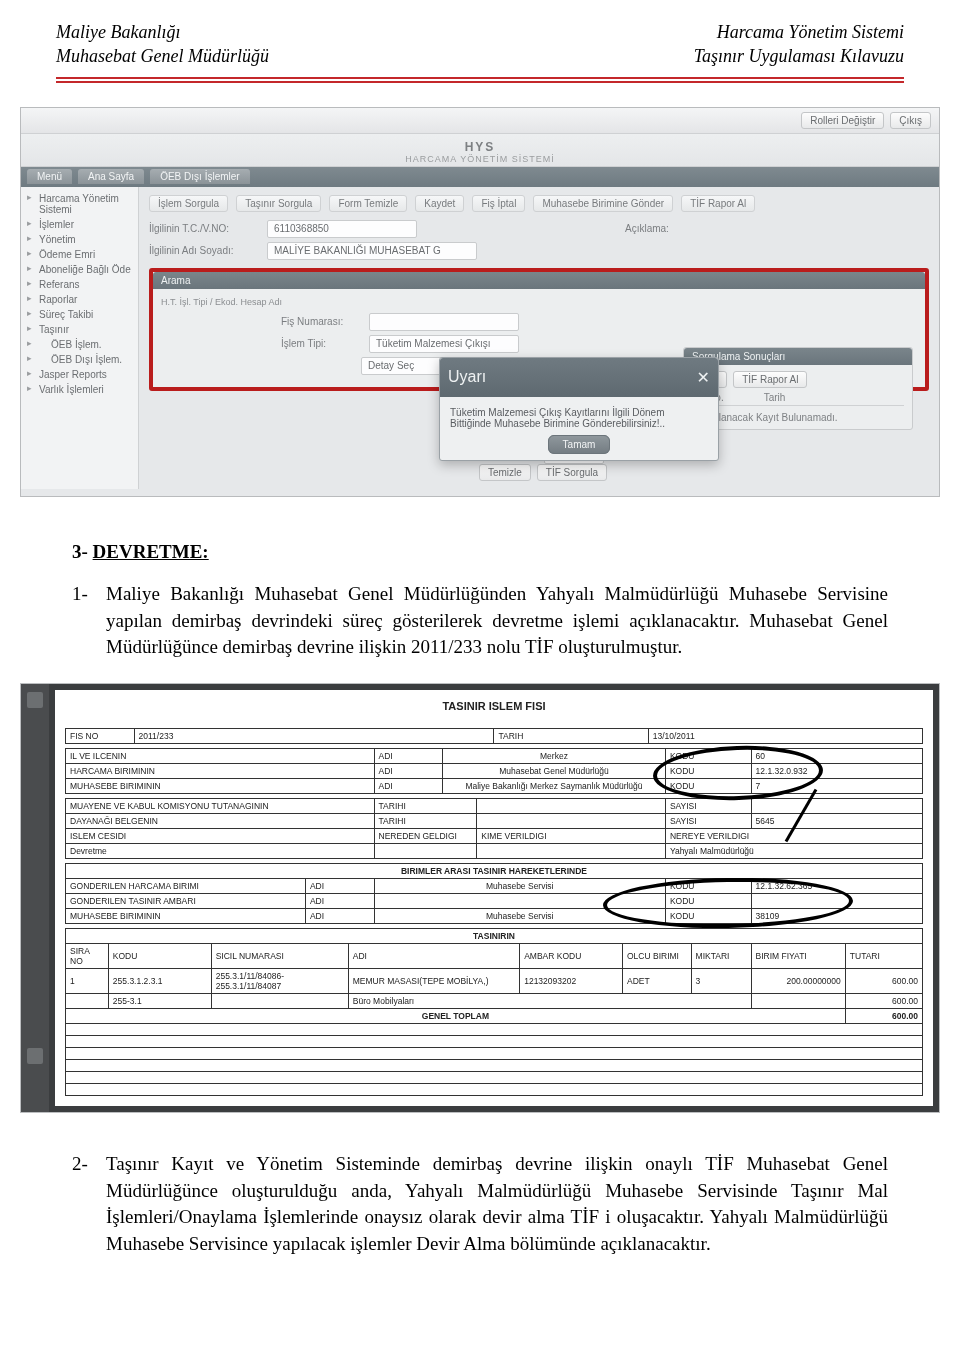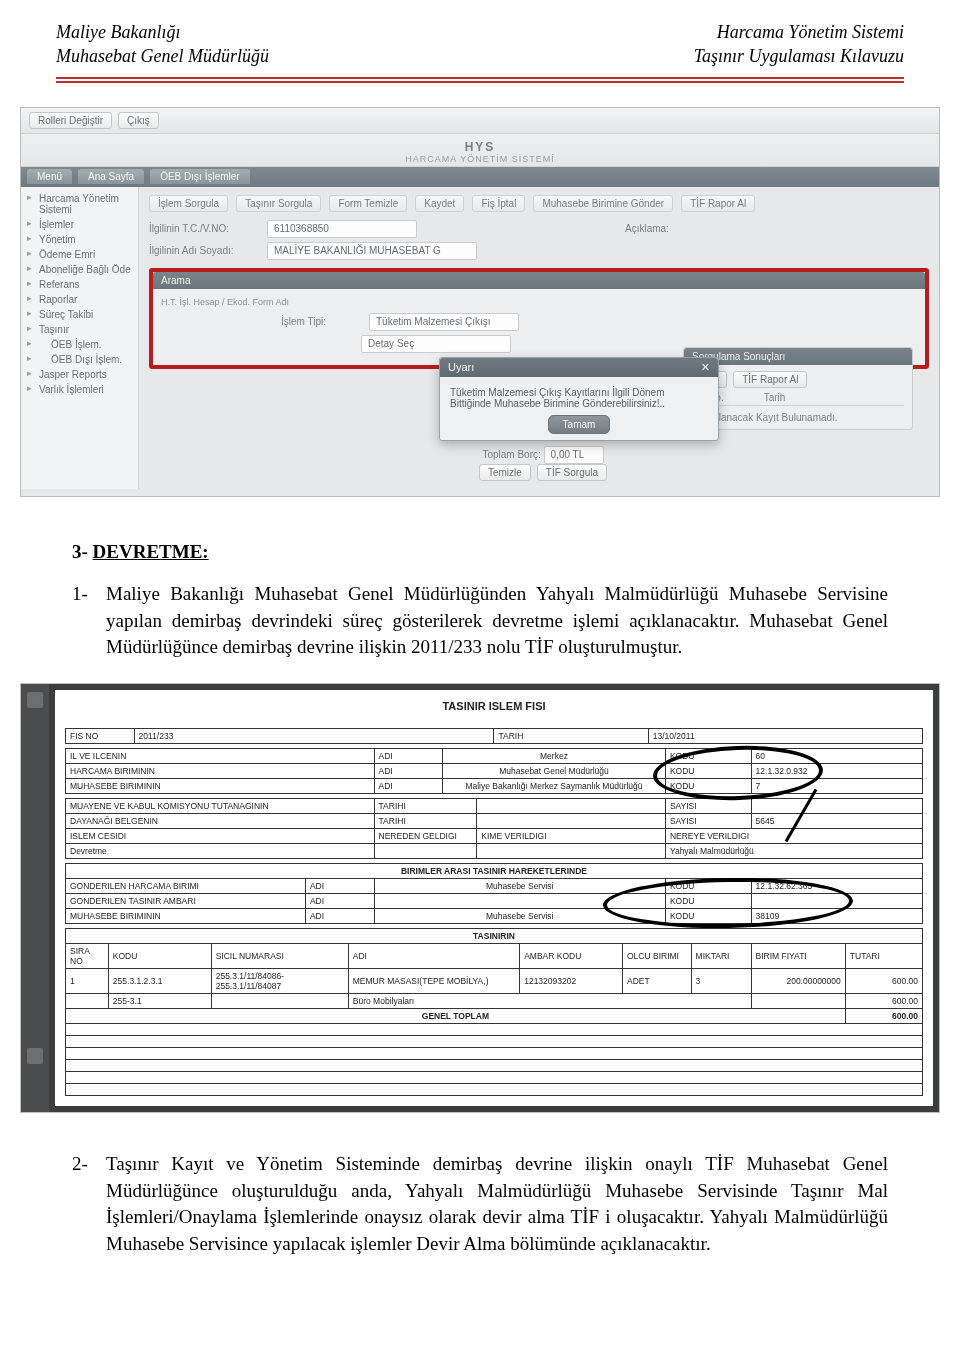--- a/index.html
+++ b/index.html
@@ -33,20 +33,21 @@
     position: relative;
     height: 390px;
     overflow: hidden;
     filter: blur(0.3px);
   }
   .app-topbar {
     background: linear-gradient(#f4f5f6,#e4e5e7);
     border-bottom: 1px solid #cfd1d3;
     height: 26px;
     display: flex;
+    justify-content: flex-end;
     align-items: center;
     padding: 0 8px;
     gap: 6px;
   }
   .tiny-btn {
     background: linear-gradient(#fdfdfd,#e8e9ea);
     border: 1px solid #c4c6c8;
     border-radius: 3px;
     padding: 2px 8px;
     font-size: 10px;
@@ -156,22 +157,22 @@
     left: 300px; top: 170px;
     width: 280px;
     border: 1px solid #9aa1a6;
     background: #eef0f1;
     box-shadow: 0 4px 12px rgba(0,0,0,.25);
     border-radius: 3px;
     z-index: 5;
   }
   .modal-hd {
     background: linear-gradient(#6f7a81,#5e6970);
-    color: #eef1f2; font-size: 11px;
-    padding: 3px 8px;
+    color: #eef1f2; font-size: 16px;
+    padding: 10px 8px;
     display:flex; justify-content: space-between;
     border-radius:3px 3px 0 0;
   }
   .modal-bd { padding: 10px; font-size: 10px; color:#595c60; text-align:center; }
   .modal-bd .msg { text-align: left; margin-bottom: 10px; }
   .btn {
     background: linear-gradient(#8f979c,#747d83);
     color: #f2f4f5;
     border: 1px solid #6c757b;
     border-radius: 6px;
@@ -321,21 +322,25 @@
         <label style="margin-left:200px">Açıklama:</label>
       </div>
       <div class="form-row">
         <label>İlgilinin Adı Soyadı:</label>
         <div class="txt" style="min-width:210px">MALİYE BAKANLIĞI MUHASEBAT G</div>
       </div>
 
       <div class="panel">
         <div class="panel-hd">Arama</div>
         <div class="panel-bd">
-          <div style="font-size:9px;color:#8b8e91;margin-bottom:6px">H.T.  İşl.  Hesap / Ekod.  Form Adı</div>
+          <div style="font-size:9px;color:#8b8e91;margin-bottom:6px">H.T.  İşl.  Tipi / Ekod.  Hesap Adı</div>
+          <div class="form-row" style="margin-left:120px">
+            <label style="width:80px">Fiş Numarası:</label>
+            <div class="txt"></div>
+          </div>
           <div class="form-row" style="margin-left:120px">
             <label style="width:80px">İşlem Tipi:</label>
             <div class="sel">Tüketim Malzemesi Çıkışı</div>
           </div>
           <div class="form-row" style="margin-left:200px">
             <div class="sel">Detay Seç</div>
           </div>
 
           <div class="right-panel">
             <div class="sorgu-hd">

